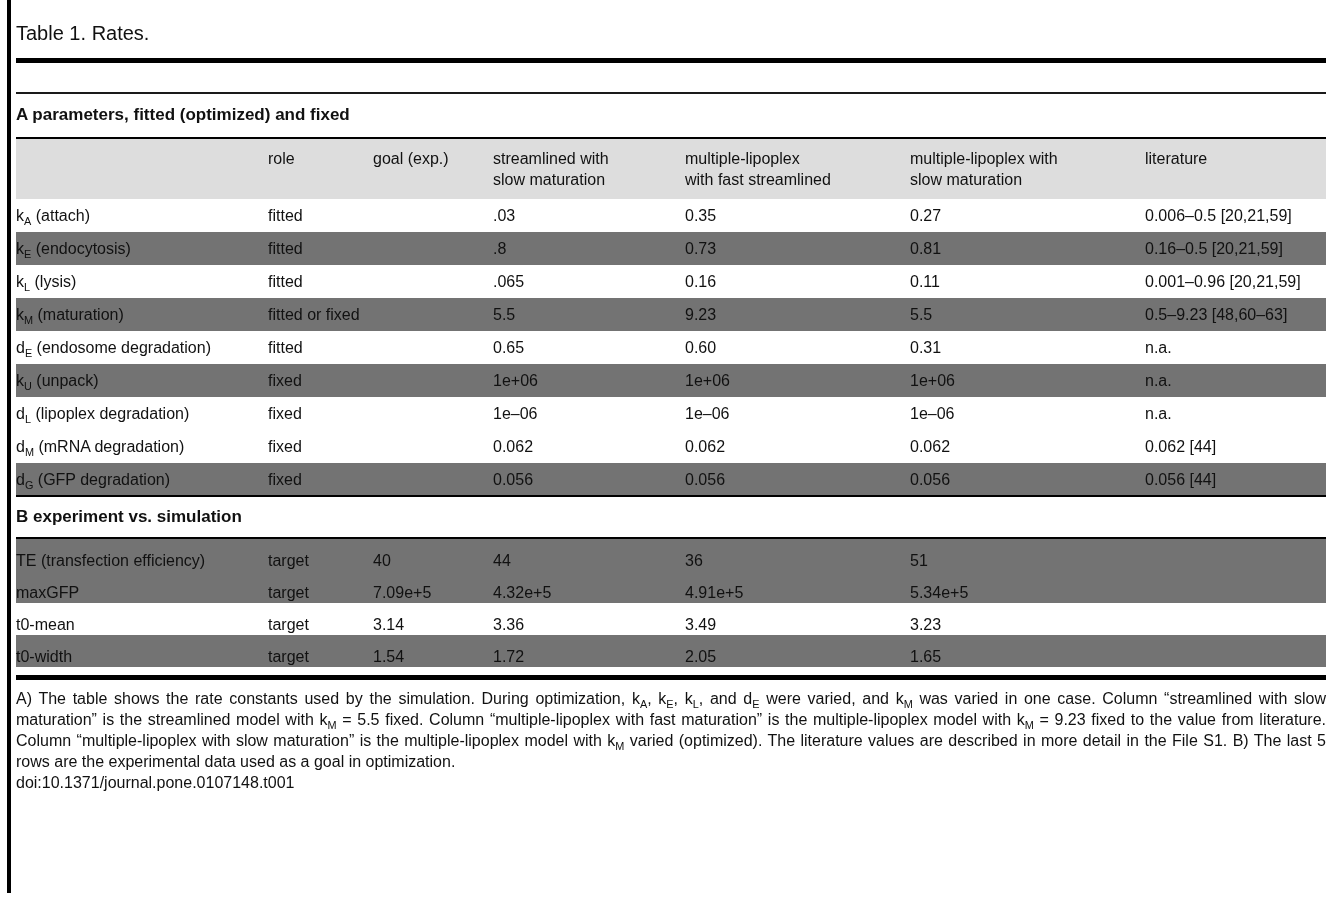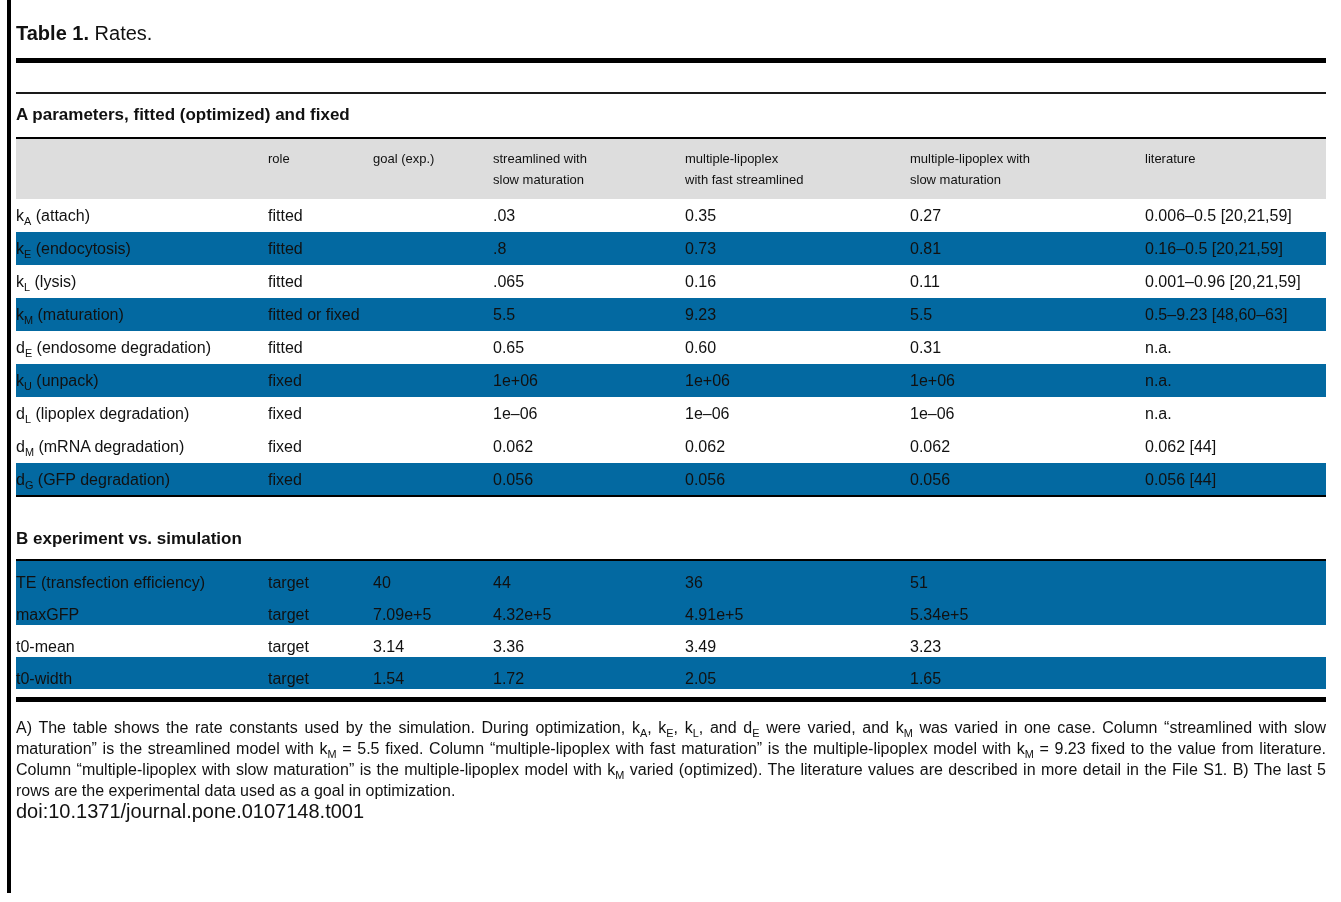--- a/index.html
+++ b/index.html
@@ -14,58 +14,58 @@
   .left-bar {
     position: absolute; left: 7px; top: 0;
     width: 4px; height: 893px;
     background: #000000;
   }
   .content {
     position: absolute; left: 16px; top: 0;
     width: 1310px;
   }
   .table-title { padding-top: 22px; font-size: 20px; line-height: 22px; }
-  .table-title .bold { font-weight: bold; margin-top: 28px; }
+  .table-title .bold { font-weight: normal; margin-top: 28px; }
   .rule-thick { height: 5px; background: #000000; }
   .rule-top { margin-top: 14px; }
   .rule-thin { margin-top: 29px; height: 2px; background: #1a1a1a; }
   .rule-bottom { margin-top: 8px; }
-  .section-heading { font-size: 17px; font-weight: bold; line-height: 22px; margin-top: 22px; }
+  .section-heading { font-size: 17px; font-weight: bold; line-height: 22px; }
   .heading-a { margin-top: 10px; }
   .heading-b { padding: 9px 0; border-bottom: 2px solid #000000; }
   table {
     border-collapse: collapse; table-layout: fixed;
     width: 1310px; font-size: 16px;
   }
   table.section-a { margin-top: 11px; border-top: 2px solid #000000; border-bottom: 2px solid #000000; }
   col.c-param { width: 252px; }
   col.c-role  { width: 105px; }
   col.c-goal  { width: 120px; }
   col.c-s     { width: 192px; }
   col.c-mf    { width: 225px; }
   col.c-ms    { width: 235px; }
   col.c-lit   { width: 181px; }
   thead tr { background: #dddddd; }
   th {
     text-align: left; vertical-align: top; font-weight: normal;
     padding: 9px 12px 0 0; height: 61px; box-sizing: border-box;
-    white-space: pre-line; font-size: 13px; line-height: 21px;
+    white-space: pre-line; font-size: 16px; line-height: 21px;
   }
   td {
     vertical-align: top; padding: 7px 10px 0 0;
     height: 33px; box-sizing: border-box; line-height: 20px;
   }
   table.section-b td { height: 30px; padding-top: 12px; }
-  tr.shade { background: #0369a1; }
+  tr.shade { background: #737373; }
   sub { font-size: 68%; line-height: 0; }
   .footnote {
-    margin-top: 15px; font-size: 16px; line-height: 21px;
+    margin-top: 8px; font-size: 16px; line-height: 21px;
     text-align: justify;
   }
-  .doi { font-size: 20px; line-height: 21px; }
+  .doi { font-size: 16px; line-height: 21px; }
 </style>
 </head>
 <body>
 
 <div class="left-bar"></div>
 
 <div class="content">
 
   <div class="table-title">
     <span class="bold">Table 1.</span>

